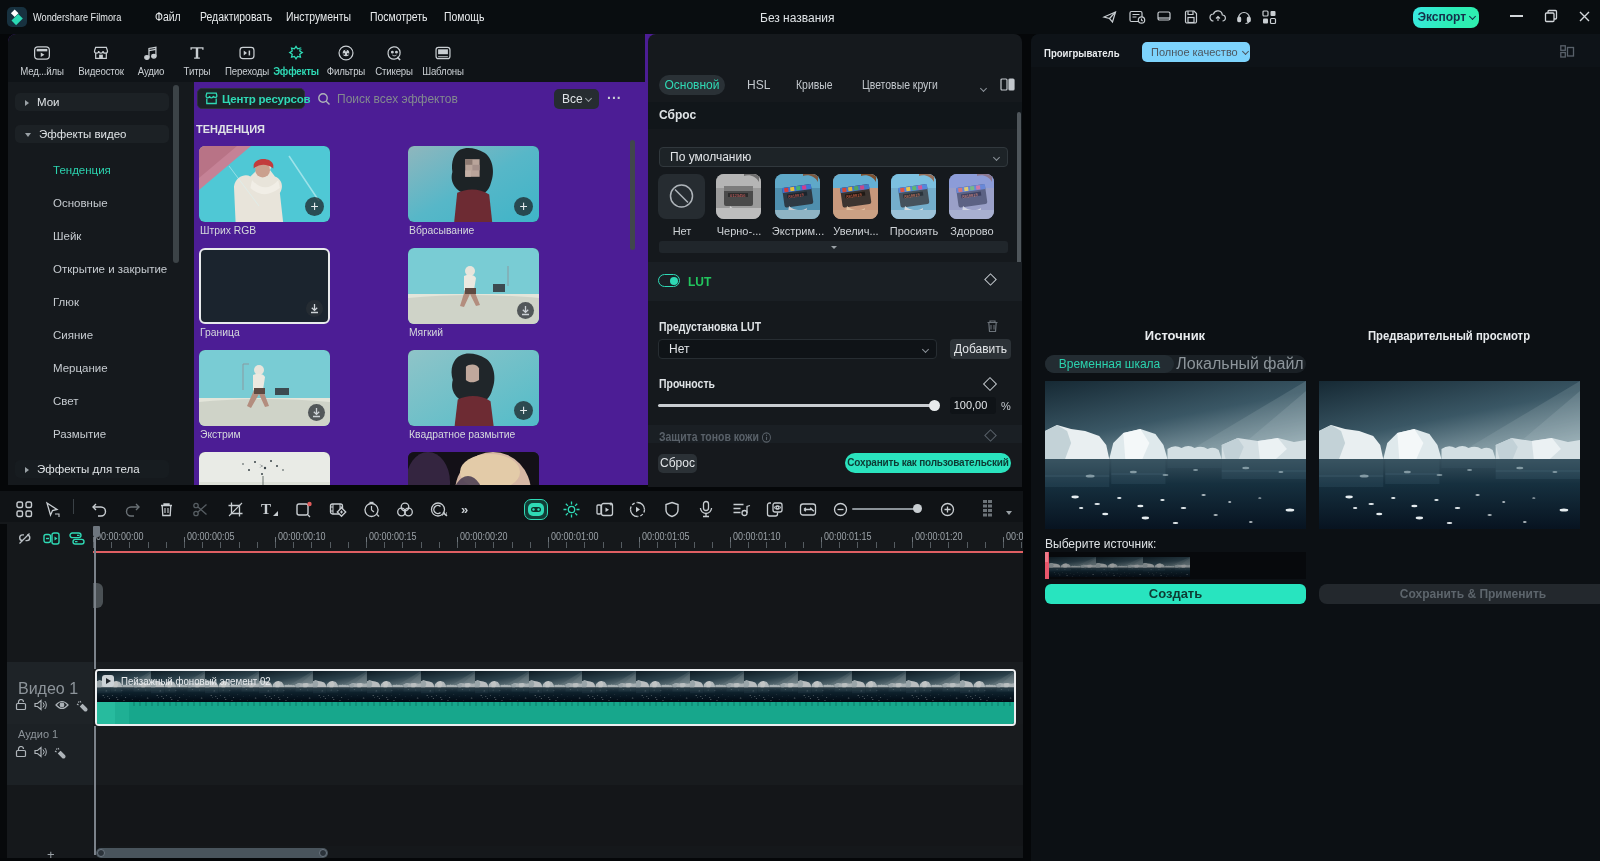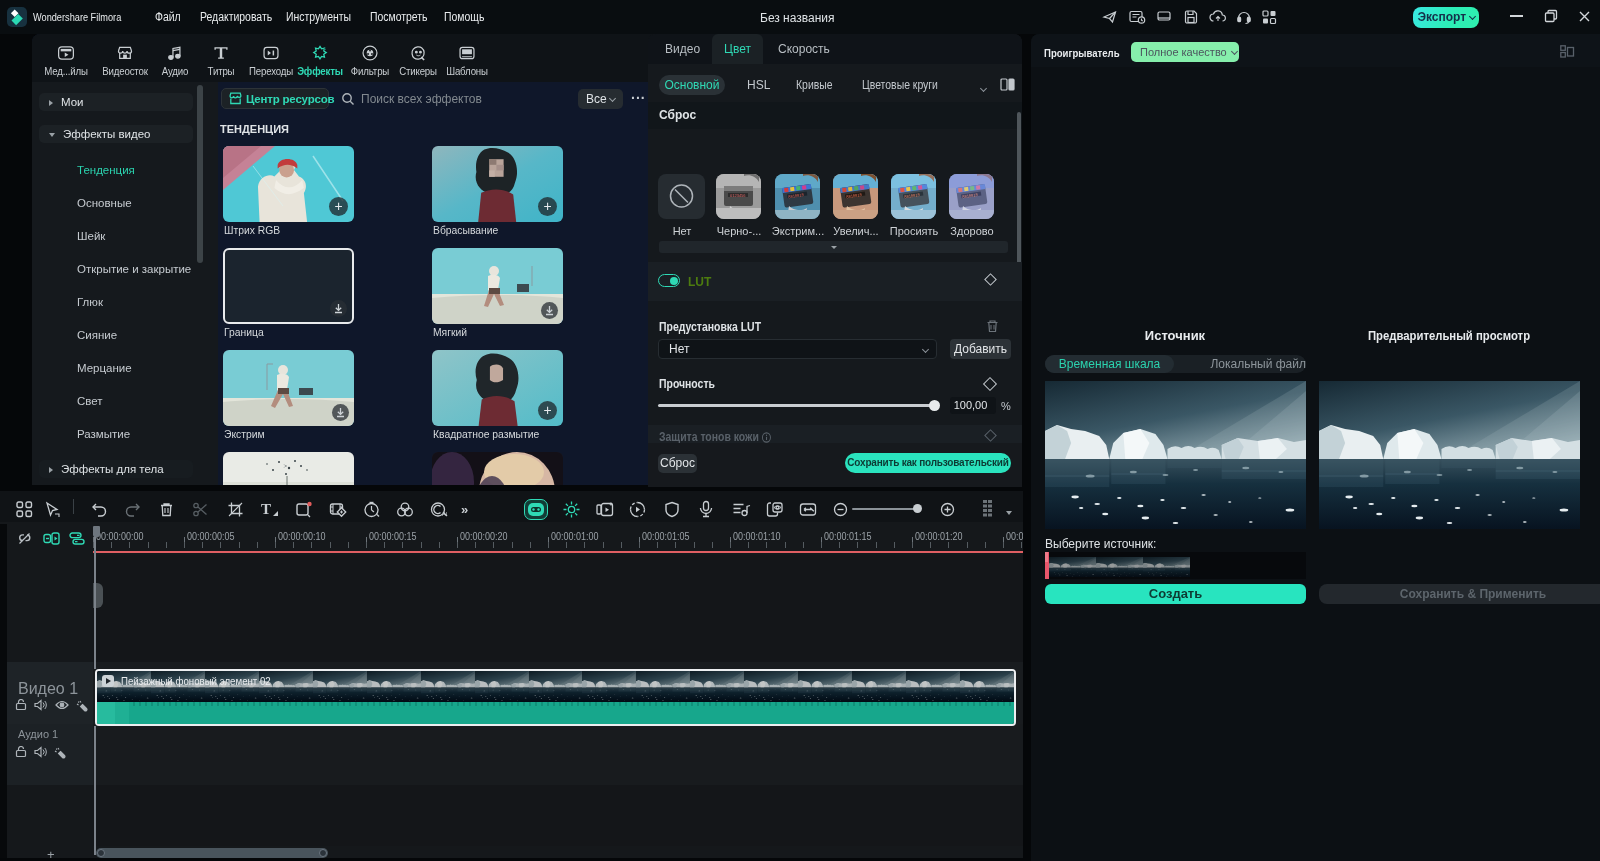--- a/index.html
+++ b/index.html
@@ -12,21 +12,21 @@
   .tri-r { display:inline-block; width:0; height:0; border-left:4px solid #9aa1a6; border-top:3px solid transparent; border-bottom:3px solid transparent; }
   .tri-d { display:inline-block; width:0; height:0; border-top:4px solid #9aa1a6; border-left:3px solid transparent; border-right:3px solid transparent; vertical-align:1px; }
   .nxc { transform:scaleX(0.87); transform-origin:50% 50%; }
   #root { position:relative; width:1600px; height:861px; background:#050709; }
 
   
   #titlebar { left:0; top:0; width:1600px; height:34px; background:#090d10; }
   .menu { color:#e8ebed; font-size:12px; }
 
   
-  #leftpanel { left:8px; top:34px; width:686px; height:451px; background:#0f172a; border-radius:8px 8px 0 0; overflow:hidden;margin-left:24px; }
+  #leftpanel { left:8px; top:34px; width:686px; height:451px; background:#4c1d95; border-radius:8px 8px 0 0; overflow:hidden; }
   #midpanel  { left:648px; top:34px; width:374px; height:453px; background:#15191d; border-radius:8px 8px 0 0; overflow:hidden; }
   #rightpanel{ left:1031px; top:34px; width:569px; height:827px; background:#0c1014; border-radius:8px 0 0 0; overflow:hidden; }
   #timeline  { left:0px; top:491px; width:1023px; height:370px; background:#15181b; overflow:hidden; }
 
   
   #tabbar { left:0; top:0; width:637px; height:48px; background:#0f1317; }
   .tab { position:absolute; top:8px; width:64px; text-align:center; color:#c9ced2; }
   .tab .ticon { height:22px; display:flex; align-items:center; justify-content:center; }
   .tab .ticon svg { width:18px; height:18px; }
   .tab .tlabel { font-size:11px; margin-top:1px; white-space:nowrap; letter-spacing:-0.2px; transform:scaleX(0.88); transform-origin:50% 0; }
@@ -382,37 +382,33 @@
           <rect width="131" height="76" fill="#131017"></rect>
           <ellipse cx="85" cy="40" rx="38" ry="40" fill="#d6b7a4"></ellipse>
           <ellipse cx="82" cy="20" rx="30" ry="18" fill="#e3cba8"></ellipse>
           <ellipse cx="60" cy="50" rx="16" ry="26" fill="#3c2f4a" opacity="0.8"></ellipse>
           <ellipse cx="20" cy="30" rx="22" ry="30" fill="#432f52" opacity="0.7"></ellipse>
           <ellipse cx="105" cy="60" rx="20" ry="16" fill="#b46a80" opacity="0.6"></ellipse>
         </svg>
     </div>
   </div>
   <div id="midpanel" class="abs">
-    <div class="mtabs abs">
-      <div class="mtab" style="left:17px;width:28px">Видео</div>
-      <div class="mtab sel" style="left:64px;width:51px">Цвет</div>
-      <div class="mtab" style="left:130px;width:50px">Скорость</div>
-    </div>
     <div class="subtabs abs"></div>
     <div class="pill" style="left:11px;top:41px;width:66px;height:20px;line-height:20px;font-size:12px">Основной</div>
     <div class="abs" style="left:99px;top:44px;color:#c3c8cd;font-size:12px">HSL</div>
     <div class="abs nx" style="left:148px;top:44px;color:#c3c8cd;font-size:12px">Кривые</div>
     <div class="abs nx" style="left:214px;top:44px;color:#c3c8cd;font-size:12px">Цветовые круги</div>
     <div class="abs" style="left:333px;top:48px;color:#8b9299"><i class="vee"></i></div>
     <svg class="abs" style="left:352px;top:44px" width="15" height="13" viewBox="0 0 15 13" fill="none" stroke="#c3c8cd" stroke-width="1.2">
         <rect x="1" y="1" width="6" height="11" rx="1"></rect>
         <rect x="9" y="1" width="5" height="11" rx="1" fill="#c3c8cd"></rect>
       </svg>
     <div class="secband" style="top:68px;height:0px"></div>
     <div class="secband" style="top:68px;height:27px;line-height:27px"><span style="margin-left:11px;font-size:12px;font-weight:bold">Сброс</span></div>
+    <div class="ddl" style="left:11px;top:113px;width:349px;height:20px;line-height:18px"><span style="margin-left:10px;font-size:12px">По умолчанию</span><span class="dchev" style="top:2px"><i class="vee"></i></span></div>
 
     <div class="pthumb" style="left:10px;width:47px;background:#262c31"><svg width="47" height="46" viewBox="0 0 47 46">
           <circle cx="23.5" cy="22" r="11" fill="none" stroke="#aeb4b9" stroke-width="1.5"></circle>
           <path d="M17 15.5 L30 28.5" stroke="#aeb4b9" stroke-width="1.5"></path>
         </svg></div>
     <div class="plab" style="left:6px">Нет</div>
     <div class="pthumb" style="left:68px"><svg width="45" height="45" viewBox="0 0 45 45">
           <rect width="45" height="45" fill="#9b9b9b"></rect>
           <rect y="0" width="45" height="14" fill="#b5b5b5"></rect>
           <path d="M28 2 C33 0 40 2 43 8 L43 0 L28 0 Z" fill="#6e6e6e"></path>
@@ -495,21 +491,21 @@
           <path d="M14 32 C18 36 26 38 32 34 L30 45 L12 45 Z" fill="#d0d4e4"></path>
           <rect y="36" width="45" height="9" fill="#a8b0d0"></rect>
         </svg></div>
     <div class="plab" style="left:296px">Здорово</div>
     <div class="abs" style="left:11px;top:207px;width:349px;height:12px;background:#20262b;border-radius:3px;text-align:center;line-height:10px"><i class="tri-d" style="border-top-width:3.5px;border-left-width:3px;border-right-width:3px"></i></div>
     <div class="abs" style="left:369px;top:78px;width:4px;height:155px;background:#4f565b;border-radius:2px"></div>
 
     <div class="secband" style="top:228px;height:39px;background:#1a1f24"></div>
     <div class="abs" style="left:10px;top:240px;width:22px;height:13px;border:1.5px solid #2fd9b5;border-radius:7px"></div>
     <div class="abs" style="left:22px;top:243px;width:8px;height:8px;border-radius:50%;background:#2fd9b5"></div>
-    <div class="abs" style="left:40px;top:241px;color:#4d7c0f;font-size:12px;font-weight:bold">LUT</div>
+    <div class="abs" style="left:40px;top:241px;color:#22c55e;font-size:12px;font-weight:bold">LUT</div>
     <div class="abs" style="left:338px;top:241px;width:9px;height:9px;border:1.2px solid #c3c8cd;transform:rotate(45deg)"></div>
     <div class="abs nx" style="left:11px;top:286px;color:#dfe3e6;font-size:12px;font-weight:bold">Предустановка LUT</div>
     <svg class="abs" style="left:338px;top:285px" width="13" height="14" viewBox="0 0 13 14" fill="none" stroke="#6c737a" stroke-width="1.2">
         <path d="M1.5 3.5 h10 M4 3.5 V2 h5 v1.5 M2.8 3.5 l.7 9 h6 l.7-9"></path>
         <path d="M5 6v4.5M8 6v4.5" stroke-width="1"></path>
       </svg>
     <div class="ddl" style="left:10px;top:305px;width:279px;height:20px;line-height:18px;background:#0f1317;border-color:#272d32"><span style="margin-left:10px;font-size:12px">Нет</span><span class="dchev" style="top:2px"><i class="vee"></i></span></div>
     <div class="abs" style="left:302px;top:305px;width:61px;height:20px;background:#2c3237;border-radius:4px;color:#e2e5e8;font-size:12px;text-align:center;line-height:20px">Добавить</div>
     <div class="abs nx" style="left:11px;top:343px;color:#dfe3e6;font-size:12px;font-weight:bold">Прочность</div>
     <div class="abs" style="left:337px;top:345px;width:10px;height:10px;border:1.2px solid #c3c8cd;transform:rotate(45deg)"></div>
@@ -525,31 +521,31 @@
         </svg></div>
     <div class="abs" style="left:338px;top:397px;width:9px;height:9px;border:1.2px solid #596169;transform:rotate(45deg)"></div>
 
     <div class="abs" style="left:0;top:409px;width:374px;height:44px;background:#16191d"></div>
     <div class="abs" style="left:10px;top:420px;width:39px;height:19px;background:#2b3136;border-radius:5px;color:#e2e5e8;font-size:12px;text-align:center;line-height:19px">Сброс</div>
     <div class="abs btn-teal" style="left:197px;top:419px;width:166px;height:20px;border-radius:10px;font-size:10px;line-height:20px;background:#2ae3be;white-space:nowrap;letter-spacing:-0.2px">Сохранить как пользовательский</div>
   </div>
   <div id="rightpanel" class="abs">
     <div class="rheader abs"></div>
     <div class="abs nx" style="left:13px;top:13px;font-size:11px;font-weight:bold;color:#e8ebee">Проигрыватель</div>
-    <div class="abs" style="left:100px;top:8px;width:108px;height:20px;background:#86efac;border-radius:5px;color:#4c555e;font-size:11px;line-height:20px;white-space:nowrap"><span style="margin-left:9px">Полное качество</span><i class="vee" style="margin-left:5px;color:#4c555e"></i></div>
+    <div class="abs" style="left:111px;top:8px;width:108px;height:20px;background:#7dd3fc;border-radius:5px;color:#4c555e;font-size:11px;line-height:20px;white-space:nowrap"><span style="margin-left:9px">Полное качество</span><i class="vee" style="margin-left:5px;color:#4c555e"></i></div>
     <svg class="abs" style="left:529px;top:11px" width="20" height="13" viewBox="0 0 20 13" fill="none" stroke="#59616a" stroke-width="1.3">
         <rect x="0.8" y="0.8" width="4.5" height="4.5"></rect>
         <rect x="0.8" y="7.5" width="4.5" height="4.5"></rect>
         <rect x="7.5" y="2.5" width="6" height="8.5"></rect>
       </svg>
     <div class="abs" style="left:0;top:294px;width:288px;text-align:center;font-size:13px;font-weight:bold;color:#e8ebee">Источник</div>
     <div class="abs nxc" style="left:288px;top:294px;width:260px;text-align:center;font-size:13px;font-weight:bold;color:#e8ebee">Предварительный просмотр</div>
     <div class="abs" style="left:14px;top:321px;width:261px;height:18px;background:#1a2025;border-radius:9px"></div>
     <div class="abs" style="left:14px;top:321px;width:129px;height:18px;background:#232c32;border-radius:9px;color:#2bd3af;font-size:12px;text-align:center;line-height:18px">Временная шкала</div>
-    <div class="abs" style="left:143px;top:321px;width:132px;height:18px;color:#8d959b;font-size:12px;text-align:right;line-height:18px">Локальный файл</div>
+    <div class="abs" style="left:143px;top:321px;width:132px;height:18px;color:#8d959b;font-size:16px;text-align:center;line-height:18px">Локальный файл</div>
 
     <svg width="0" height="0" style="position:absolute">
         <defs>
       <linearGradient id="sky" x1="0" y1="0" x2="0.65" y2="1">
             <stop offset="0" stop-color="#162934"></stop>
             <stop offset="0.55" stop-color="#3a5765"></stop>
             <stop offset="1" stop-color="#8fa6ae"></stop>
           </linearGradient>
       <linearGradient id="sea" x1="0" y1="0" x2="0" y2="1">
             <stop offset="0" stop-color="#37505d"></stop>

